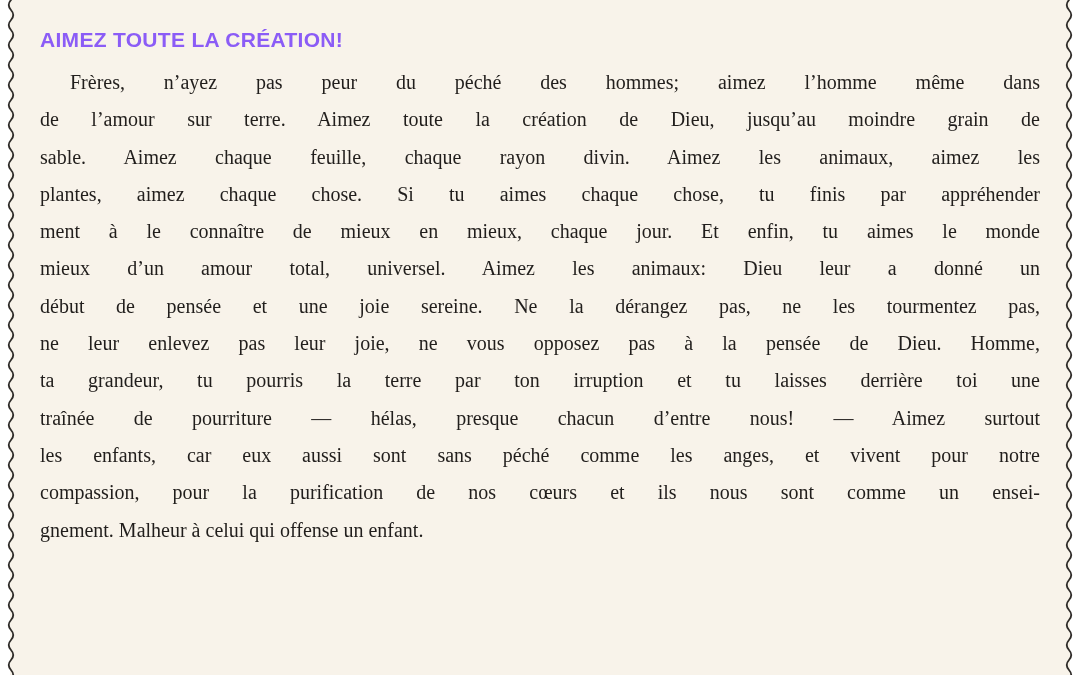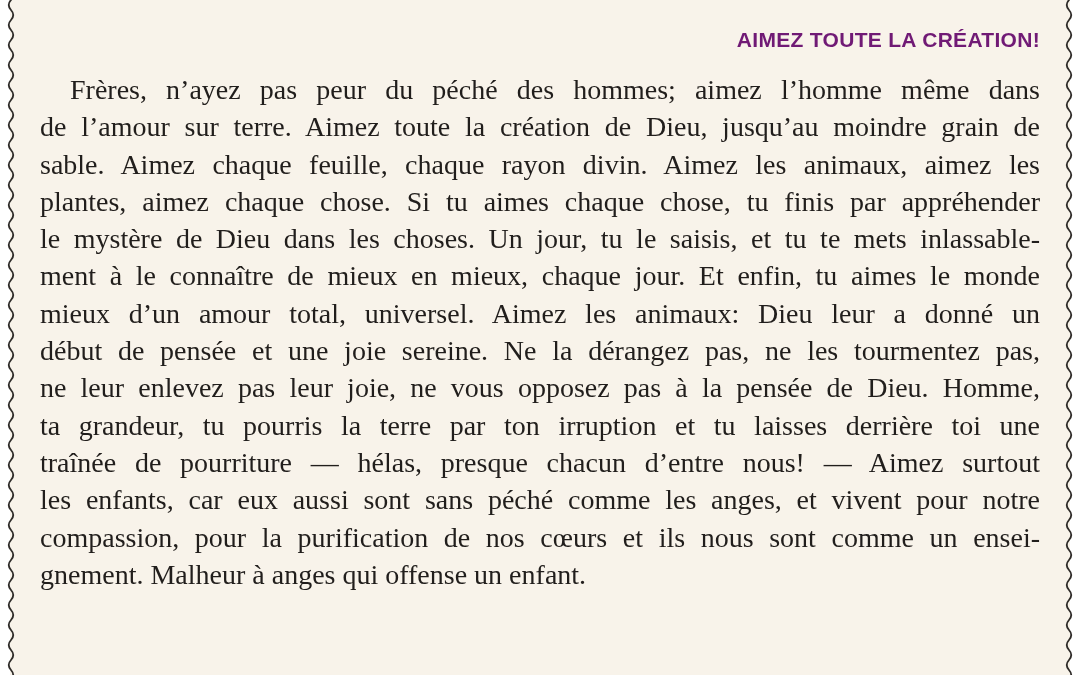--- a/index.html
+++ b/index.html
@@ -37,26 +37,26 @@
     left:40px;right:40px;top:0;
     color:var(--ink);
   }
   h1.doc-title{
     margin:27px 0 0 0;
     font-family:"Liberation Sans", sans-serif;
     font-weight:700;
     font-size:21px;
     line-height:25px;
     letter-spacing:0.3px;
-    text-align:right;
-    color:#701a75;
+    text-align:left;
+    color:#8b5cf6;
   }
   .body-text{
-    margin-top:19px;
-    font-size:28px;
+    margin-top:12px;
+    font-size:20px;
     line-height:37.3px;
   }
   .line{
     text-align:justify;
     text-align-last:justify;
     white-space:normal;
   }
   .line.first{ text-indent:30px; }
   .line.last{ text-align-last:left; }
 </style>
@@ -72,24 +72,23 @@
   <path d="M7 -10 q4.5 5 0 10 q-4.5 5 0 10 q4.5 5 0 10 q-4.5 5 0 10 q4.5 5 0 10 q-4.5 5 0 10 q4.5 5 0 10 q-4.5 5 0 10 q4.5 5 0 10 q-4.5 5 0 10 q4.5 5 0 10 q-4.5 5 0 10 q4.5 5 0 10 q-4.5 5 0 10 q4.5 5 0 10 q-4.5 5 0 10 q4.5 5 0 10 q-4.5 5 0 10 q4.5 5 0 10 q-4.5 5 0 10 q4.5 5 0 10 q-4.5 5 0 10 q4.5 5 0 10 q-4.5 5 0 10 q4.5 5 0 10 q-4.5 5 0 10 q4.5 5 0 10 q-4.5 5 0 10 q4.5 5 0 10 q-4.5 5 0 10 q4.5 5 0 10 q-4.5 5 0 10 q4.5 5 0 10 q-4.5 5 0 10 q4.5 5 0 10 q-4.5 5 0 10 q4.5 5 0 10 q-4.5 5 0 10 q4.5 5 0 10 q-4.5 5 0 10 q4.5 5 0 10 q-4.5 5 0 10 q4.5 5 0 10 q-4.5 5 0 10 q4.5 5 0 10 q-4.5 5 0 10 q4.5 5 0 10 q-4.5 5 0 10 q4.5 5 0 10 q-4.5 5 0 10 q4.5 5 0 10 q-4.5 5 0 10 q4.5 5 0 10 q-4.5 5 0 10 q4.5 5 0 10 q-4.5 5 0 10 q4.5 5 0 10 q-4.5 5 0 10 q4.5 5 0 10 q-4.5 5 0 10 q4.5 5 0 10 q-4.5 5 0 10 q4.5 5 0 10 q-4.5 5 0 10 q4.5 5 0 10 q-4.5 5 0 10 q4.5 5 0 10 q-4.5 5 0 10 q4.5 5 0 10 q-4.5 5 0 10"></path>
 </svg>
 
 <div class="content">
   <h1 class="doc-title">AIMEZ TOUTE LA CRÉATION!</h1>
   <div class="body-text">
     <div class="line first">Frères, n’ayez pas peur du péché des hommes; aimez l’homme même dans</div>
     <div class="line">de l’amour sur terre. Aimez toute la création de Dieu, jusqu’au moindre grain de</div>
     <div class="line">sable. Aimez chaque feuille, chaque rayon divin. Aimez les animaux, aimez les</div>
     <div class="line">plantes, aimez chaque chose. Si tu aimes chaque chose, tu finis par appréhender</div>
-    <div class="line">le mystère de Dieu dans les choses. Un jour, tu le saisis, et tu te mets inlassable-</div>
     <div class="line">ment à le connaître de mieux en mieux, chaque jour. Et enfin, tu aimes le monde</div>
     <div class="line">mieux d’un amour total, universel. Aimez les animaux: Dieu leur a donné un</div>
     <div class="line">début de pensée et une joie sereine. Ne la dérangez pas, ne les tourmentez pas,</div>
     <div class="line">ne leur enlevez pas leur joie, ne vous opposez pas à la pensée de Dieu. Homme,</div>
     <div class="line">ta grandeur, tu pourris la terre par ton irruption et tu laisses derrière toi une</div>
     <div class="line">traînée de pourriture — hélas, presque chacun d’entre nous! — Aimez surtout</div>
     <div class="line">les enfants, car eux aussi sont sans péché comme les anges, et vivent pour notre</div>
     <div class="line">compassion, pour la purification de nos cœurs et ils nous sont comme un ensei-</div>
-    <div class="line last">gnement. Malheur à anges qui offense un enfant.</div>
+    <div class="line last">gnement. Malheur à celui qui offense un enfant.</div>
   </div>
 </div>
 
 </body></html>

